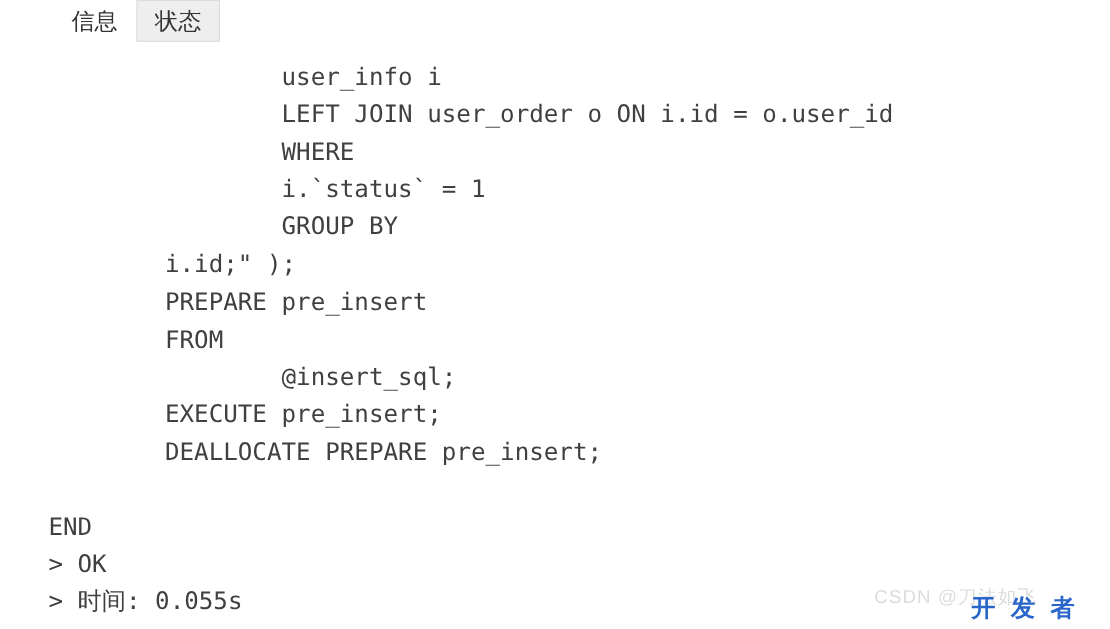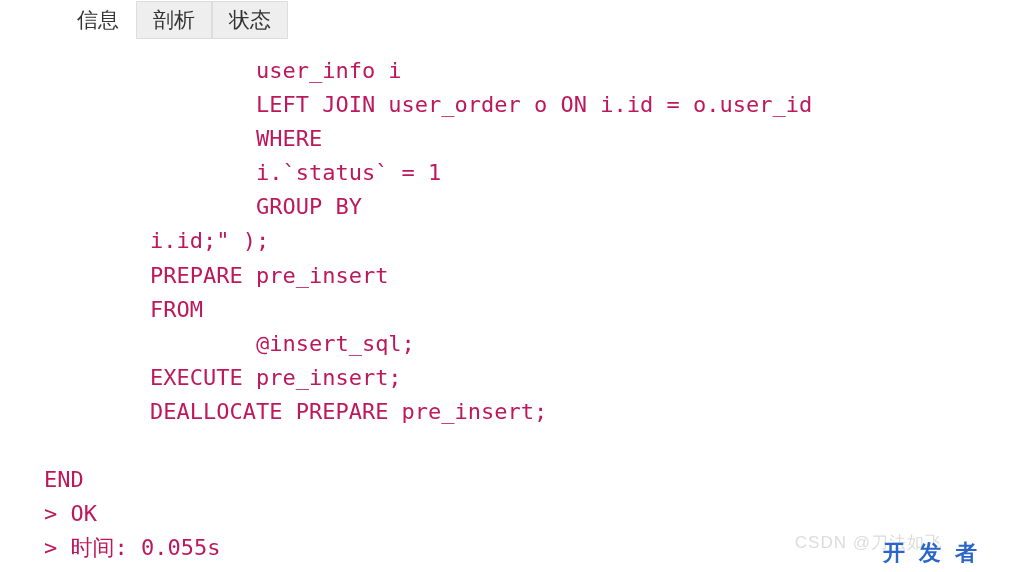--- a/index.html
+++ b/index.html
@@ -8,22 +8,22 @@
       height: 572px;
       background: #ffffff;
       font-family: Consolas, "Courier New", monospace;
       font-size: 22px;
       color: #333;
       position: relative;
       overflow: hidden;
     }
     .tabs {
       display: flex;
-      align-items: center;
-      padding-left: 60px;
+      align-items: flex-start;
+      padding-left: 48px;
       height: 40px;
       font-family: "Microsoft YaHei", sans-serif;
       font-size: 21px;
       color: #333;
     }
     .tab {
       padding: 4px 16px;
       border: 1px solid transparent;
       background: transparent;
       cursor: pointer;
@@ -33,21 +33,21 @@
       color: #333;
     }
     .tab.inactive {
       background: #eeeeee;
       border: 1px solid #ddd;
     }
     .code-area {
       padding: 14px 0 0 44px;
       white-space: pre;
       line-height: 1.55;
-      color: #be185d;
+      color: #404040;
     }
     .watermark-csdn {
       position: absolute;
       bottom: 18px;
       right: 66px;
       color: #dcdcdc;
       font-family: "Microsoft YaHei", sans-serif;
       font-size: 17px;
       letter-spacing: 1px;
     }
@@ -60,21 +60,20 @@
       font-weight: 700;
       letter-spacing: 14px;
       color: #2a66c9;
     }
   </style>
 </head>
 <body>
 
 <div class="tabs">
   <div class="tab active">信息</div>
-  <div class="tab inactive">剖析</div>
   <div class="tab inactive">状态</div>
 </div>
 
 <pre class="code-area">                user_info i
                 LEFT JOIN user_order o ON i.id = o.user_id
                 WHERE
                 i.`status` = 1
                 GROUP BY
         i.id;" );
         PREPARE pre_insert

